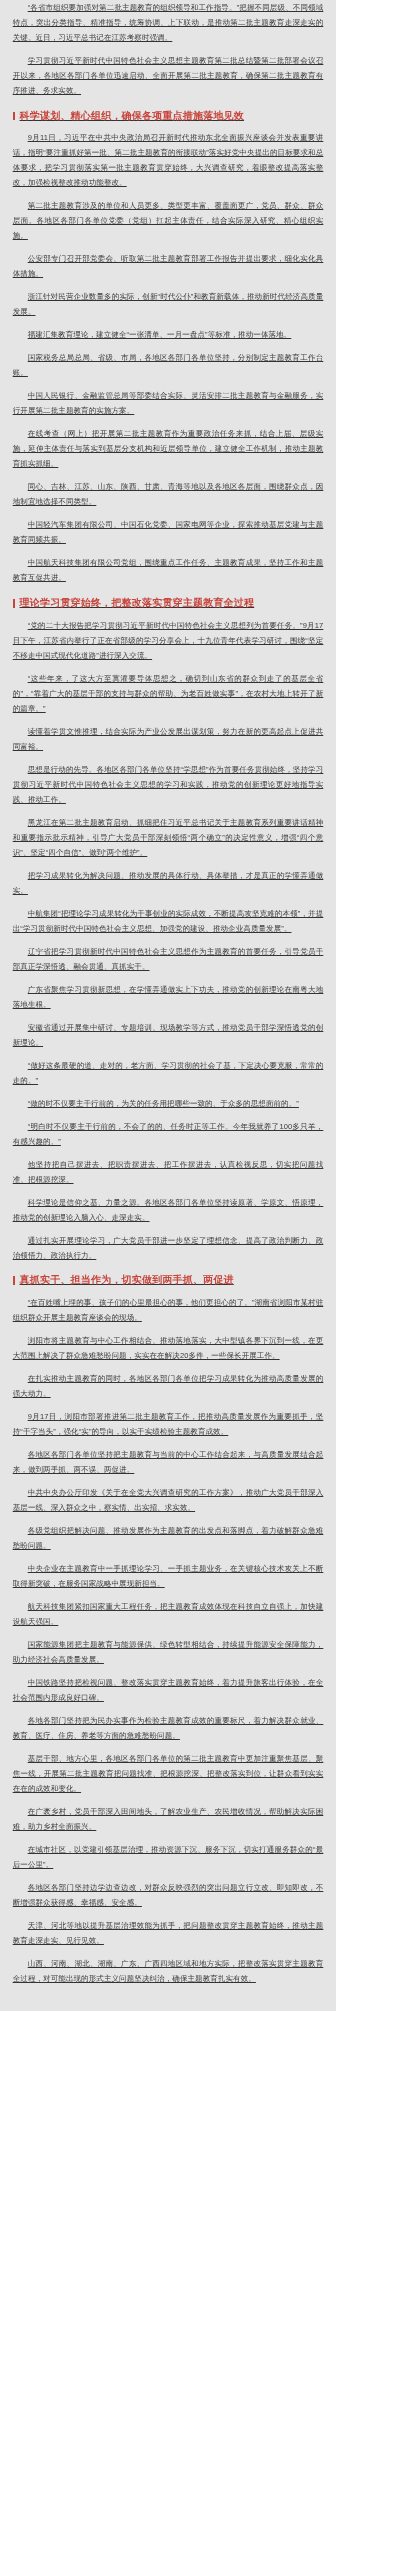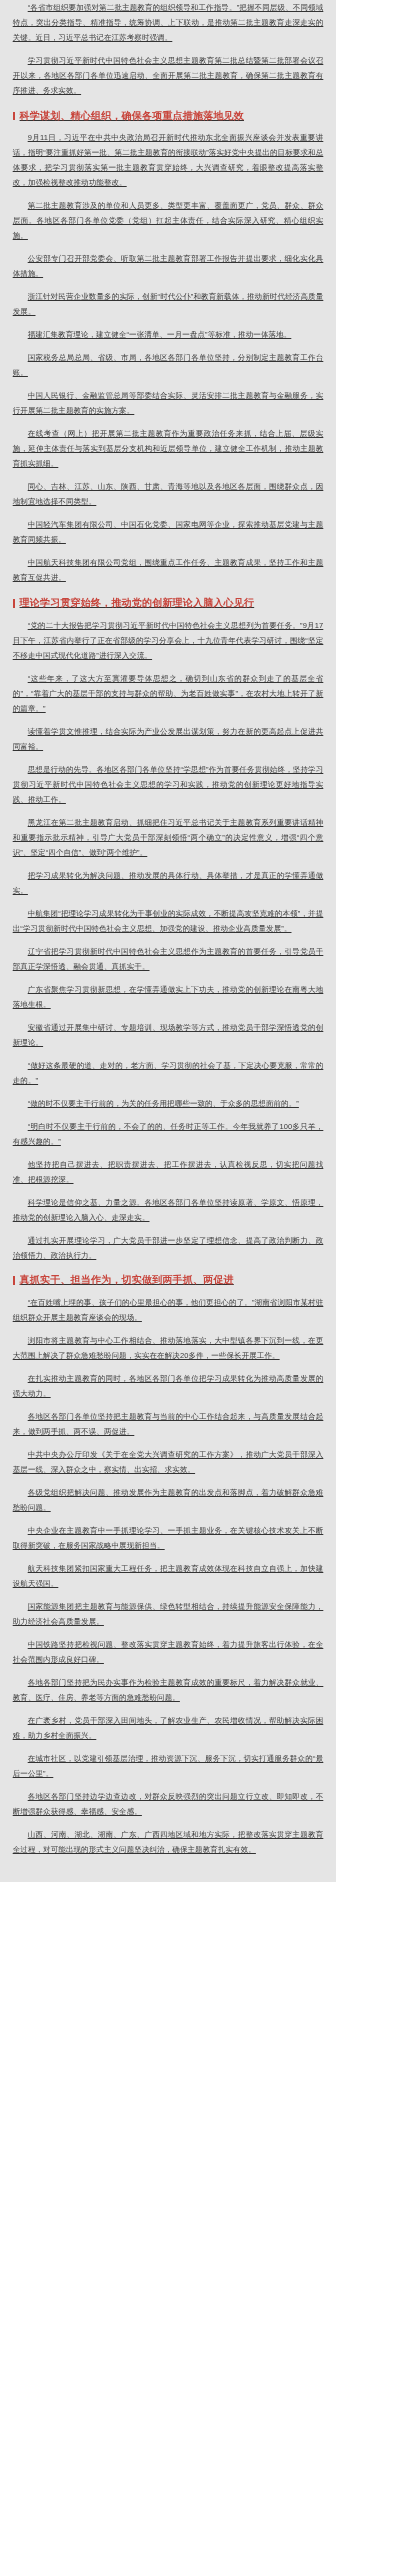--- a/index.html
+++ b/index.html
@@ -69,21 +69,21 @@
       <p class="para">浙江针对民营企业数量多的实际，创新“时代公仆”和教育新载体，推动新时代经济高质量发展。</p>
       <p class="para">福建汇集教育理论，建立健全“一张清单、一月一盘点”等标准，推动一体落地。</p>
       <p class="para">国家税务总局总局、省级、市局，各地区各部门各单位坚持，分别制定主题教育工作台账。</p>
       <p class="para">中国人民银行、金融监管总局等部委结合实际、灵活安排二批主题教育与金融服务，实行开展第二批主题教育的实施方案。</p>
       <p class="para">在线考查（网上）把开展第二批主题教育作为重要政治任务来抓，结合上届、层级实施，延伸主体责任与落实到基层分支机构和近层领导单位，建立健全工作机制，推动主题教育抓实抓细。</p>
       <p class="para">同心、吉林、江苏、山东、陕西、甘肃、青海等地以及各地区各层面，围绕群众点，因地制宜地选择不同类型。</p>
       <p class="para">中国轻汽车集团有限公司、中国石化党委、国家电网等企业，探索推动基层党建与主题教育同频共振。</p>
       <p class="para">中国航天科技集团有限公司党组，围绕重点工作任务、主题教育成果，坚持工作和主题教育互促共进。</p>
       <div class="section-head">
         <span class="bar"></span>
-        <span class="title">理论学习贯穿始终，推动党的创新理论入脑入心见行</span>
+        <span class="title">理论学习贯穿始终，把整改落实贯穿主题教育全过程</span>
       </div>
       <p class="para">“党的二十大报告把学习贯彻习近平新时代中国特色社会主义思想列为首要任务。”9月17日下午，江苏省内举行了正在省部级的学习分享会上，十九位青年代表学习研讨，围绕“坚定不移走中国式现代化道路”进行深入交流。</p>
       <p class="para">“这些年来，了这大方至冀灌要导体思想之，确切到山东省的群众到走了的基层全省的”，“靠着广大的基层干部的支持与群众的帮助、为老百姓做实事”，在农村大地上转开了新的篇章。”</p>
       <p class="para">读懂着学贯文惟推理，结合实际为产业公发展出谋划策，努力在新的更高起点上促进共同富裕。</p>
       <p class="para">思想是行动的先导。各地区各部门各单位坚持“学思想”作为首要任务贯彻始终，坚持学习贯彻习近平新时代中国特色社会主义思想的学习和实践，推动党的创新理论更好地指导实践、推动工作。</p>
       <p class="para">黑龙江在第二批主题教育启动、抓细把住习近平总书记关于主题教育系列重要讲话精神和重要指示批示精神，引导广大党员干部深刻领悟“两个确立”的决定性意义，增强“四个意识”、坚定“四个自信”、做到“两个维护”。</p>
       <p class="para">把学习成果转化为解决问题、推动发展的具体行动、具体举措，才是真正的学懂弄通做实。</p>
       <p class="para">中航集团“把理论学习成果转化为干事创业的实际成效，不断提高攻坚克难的本领”，并提出“学习贯彻新时代中国特色社会主义思想、加强党的建设、推动企业高质量发展”。</p>
       <p class="para">辽宁省把学习贯彻新时代中国特色社会主义思想作为主题教育的首要任务，引导党员干部真正学深悟透、融会贯通、真抓实干。</p>
       <p class="para">广东省聚焦学习贯彻新思想，在学懂弄通做实上下功夫，推动党的创新理论在南粤大地落地生根。</p>
@@ -94,27 +94,30 @@
       <p class="para">他坚持把自己摆进去、把职责摆进去、把工作摆进去，认真检视反思，切实把问题找准、把根源挖深。</p>
       <p class="para">科学理论是信仰之基、力量之源。各地区各部门各单位坚持读原著、学原文、悟原理，推动党的创新理论入脑入心、走深走实。</p>
       <p class="para">通过扎实开展理论学习，广大党员干部进一步坚定了理想信念、提高了政治判断力、政治领悟力、政治执行力。</p>
       <div class="section-head">
         <span class="bar"></span>
         <span class="title">真抓实干、担当作为，切实做到两手抓、两促进</span>
       </div>
       <p class="para">“在百姓嘴上埋的事、孩子们的心里最担心的事，他们更担心的了。”湖南省浏阳市某村驻组织群众开展主题教育座谈会的现场。</p>
       <p class="para">浏阳市将主题教育与中心工作相结合、推动落地落实，大中型镇各界下沉到一线，在更大范围上解决了群众急难愁盼问题，实实在在解决20多件，一些保长开展工作。</p>
       <p class="para">在扎实推动主题教育的同时，各地区各部门各单位把学习成果转化为推动高质量发展的强大动力。</p>
+      <p class="para">9月17日，浏阳市部署推进第二批主题教育工作，把推动高质量发展作为重要抓手，坚持“干字当头”，强化“实”的导向，以实干实绩检验主题教育成效。</p>
       <p class="para">各地区各部门各单位坚持把主题教育与当前的中心工作结合起来，与高质量发展结合起来，做到两手抓、两不误、两促进。</p>
       <p class="para">中共中央办公厅印发《关于在全党大兴调查研究的工作方案》，推动广大党员干部深入基层一线、深入群众之中，察实情、出实招、求实效。</p>
       <p class="para">各级党组织把解决问题、推动发展作为主题教育的出发点和落脚点，着力破解群众急难愁盼问题。</p>
       <p class="para">中央企业在主题教育中一手抓理论学习、一手抓主题业务，在关键核心技术攻关上不断取得新突破，在服务国家战略中展现新担当。</p>
       <p class="para">航天科技集团紧扣国家重大工程任务，把主题教育成效体现在科技自立自强上，加快建设航天强国。</p>
       <p class="para">国家能源集团把主题教育与能源保供、绿色转型相结合，持续提升能源安全保障能力，助力经济社会高质量发展。</p>
       <p class="para">中国铁路坚持把检视问题、整改落实贯穿主题教育始终，着力提升旅客出行体验，在全社会范围内形成良好口碑。</p>
       <p class="para">各地各部门坚持把为民办实事作为检验主题教育成效的重要标尺，着力解决群众就业、教育、医疗、住房、养老等方面的急难愁盼问题。</p>
+      <p class="para">基层干部、地方心里，各地区各部门各单位的第二批主题教育中更加注重聚焦基层、聚焦一线，开展第二批主题教育把问题找准、把根源挖深、把整改落实到位，让群众看到实实在在的成效和变化。</p>
       <p class="para">在广袤乡村，党员干部深入田间地头，了解农业生产、农民增收情况，帮助解决实际困难，助力乡村全面振兴。</p>
       <p class="para">在城市社区，以党建引领基层治理，推动资源下沉、服务下沉，切实打通服务群众的“最后一公里”。</p>
       <p class="para">各地区各部门坚持边学边查边改，对群众反映强烈的突出问题立行立改、即知即改，不断增强群众获得感、幸福感、安全感。</p>
+      <p class="para">天津、河北等地以提升基层治理效能为抓手，把问题整改贯穿主题教育始终，推动主题教育走深走实、见行见效。</p>
       <p class="para">山西、河南、湖北、湖南、广东、广西四地区域和地方实际，把整改落实贯穿主题教育全过程，对可能出现的形式主义问题坚决纠治，确保主题教育扎实有效。</p>
     </div>
 </div>
 
 
 </body></html>

